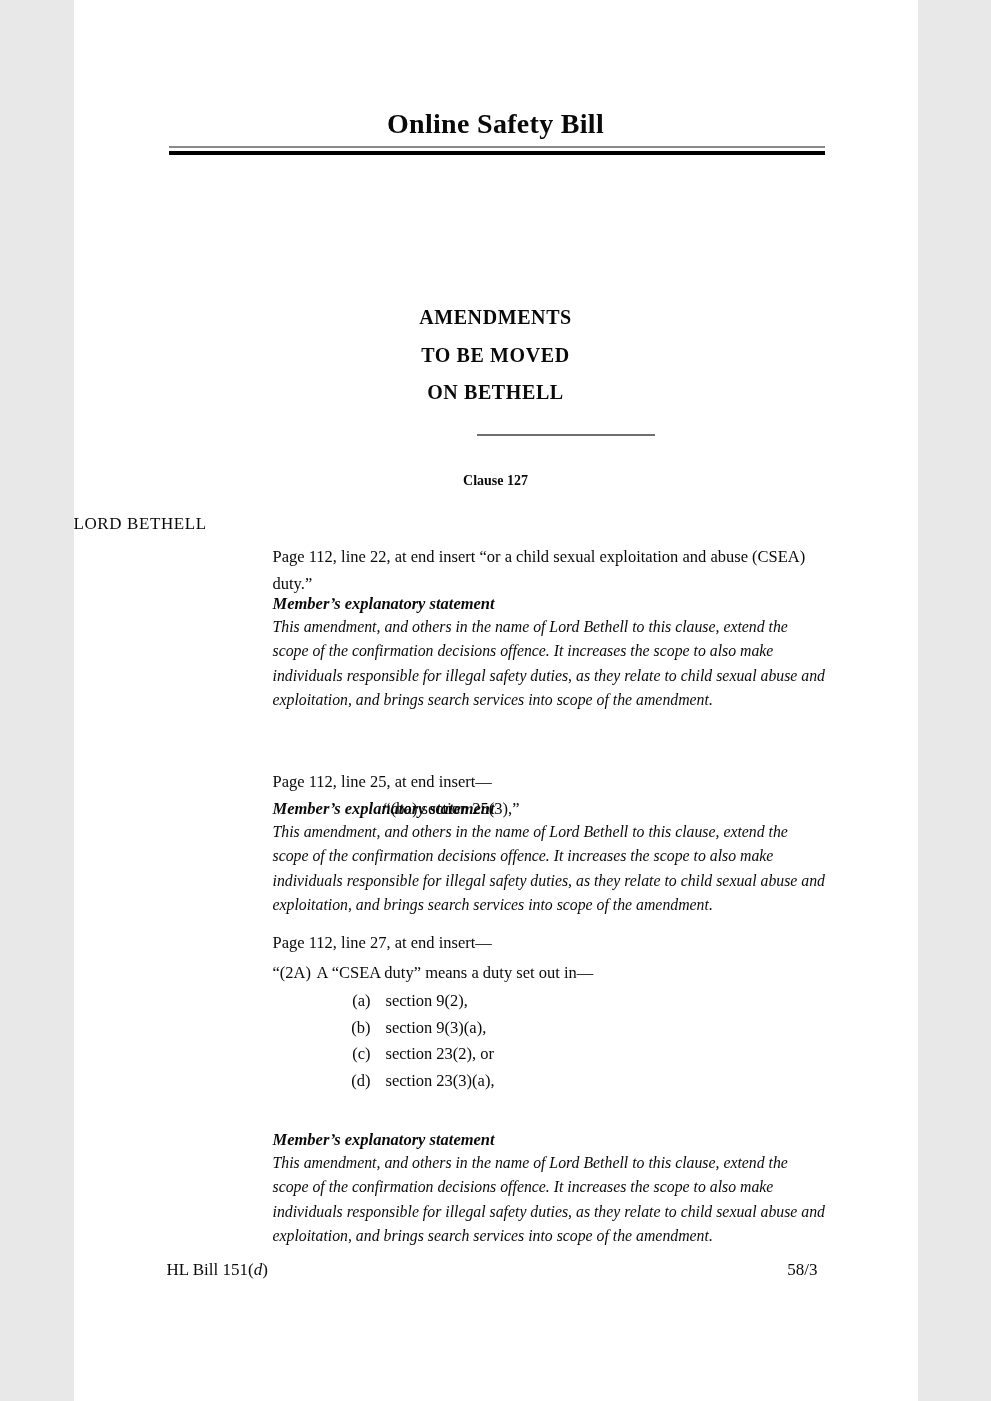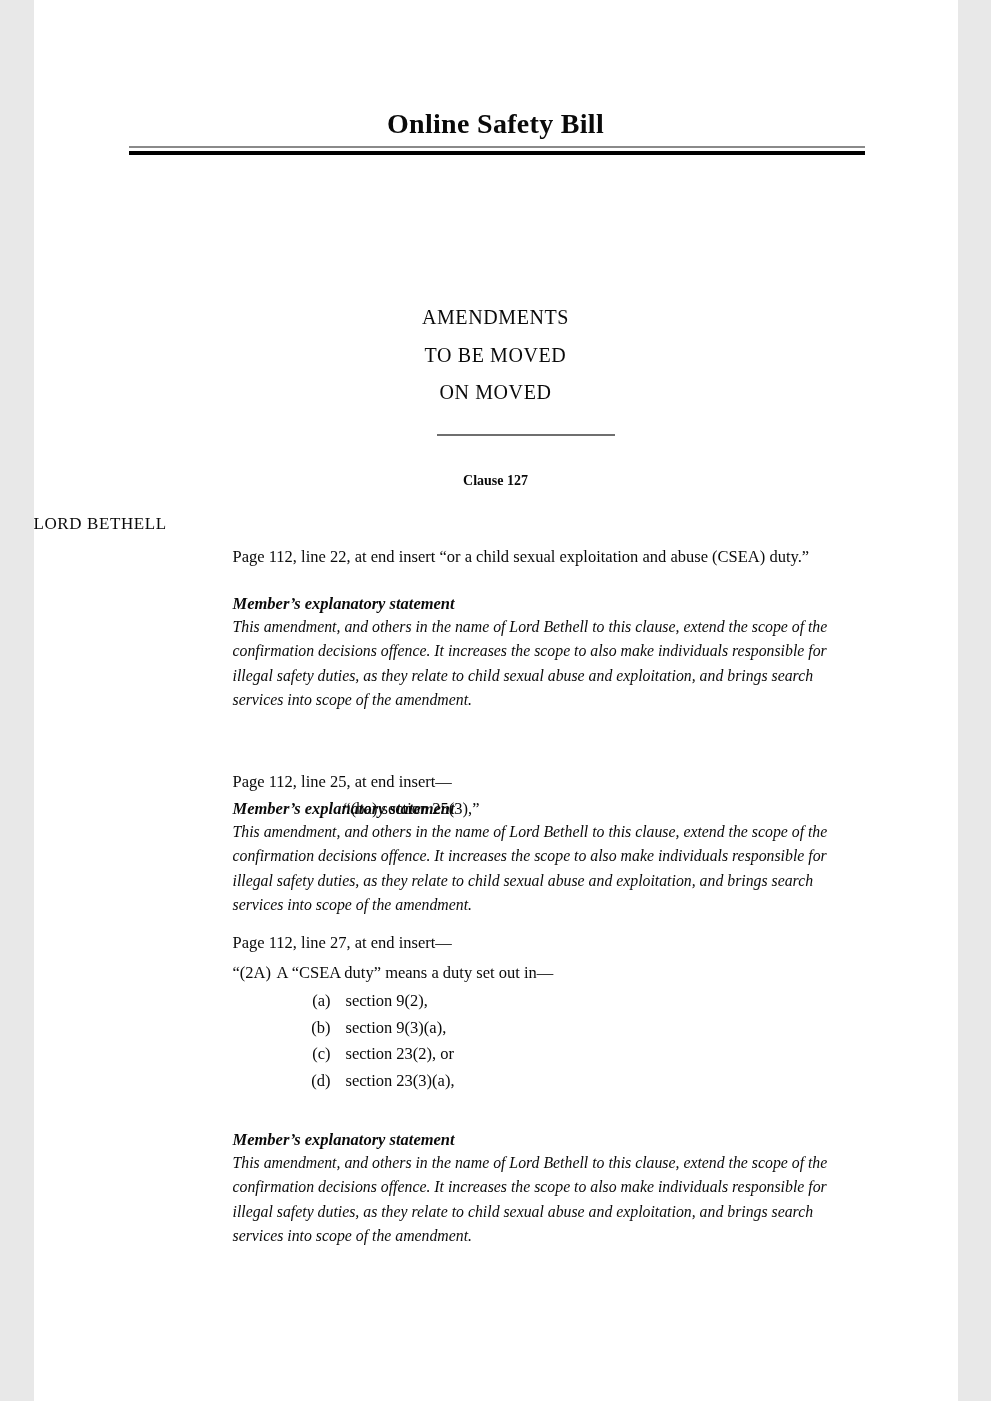--- a/index.html
+++ b/index.html
@@ -2,21 +2,21 @@
 <html><head>
 <meta charset="utf-8">
 <style>
   html, body {
     margin: 0;
     padding: 0;
     background: #e8e8e8;
   }
   .page {
     position: relative;
-    width: 924px;
+    width: 844px;
     height: 1401px;
     background: #ffffff;
     color: #0a0a0a;
     font-family: "Liberation Serif", "DejaVu Serif", serif;
     overflow: hidden;
     margin: 0 auto;
   }
   .abs { position: absolute; left: 0; right: 0; }
 
   
@@ -35,20 +35,21 @@
     border-top: 2px solid #8a8a8a;
     border-bottom: 4px solid #000000;
   }
 
   
   .heading-block {
     top: 299px;
     text-align: center;
     font-size: 20px;
     letter-spacing: 0.6px;
+    font-weight: bold;
   }
   .heading-block .hline { line-height: 37.5px; }
 
   .separator-rule {
     top: 434px;
     left: 403px;
     width: 178px;
     border-top: 2px solid #6f6f6f;
   }
 
@@ -125,21 +126,21 @@
 <body>
 
 <div class="page">
 
   <div class="abs doc-title">Online Safety Bill</div>
   <div class="abs double-rule"></div>
 
   <div class="abs heading-block">
     <div class="hline">AMENDMENTS</div>
     <div class="hline">TO BE MOVED</div>
-    <div class="hline">ON MOVED</div>
+    <div class="hline">ON BETHELL</div>
   </div>
 
   <div class="abs separator-rule"></div>
 
   <div class="abs clause-title">Clause 127</div>
   <div class="abs sponsor">LORD BETHELL</div>
 
   <div class="abs body-col amend-1">
     <div>Page 112, line 22, at end insert “or a child sexual exploitation and abuse (CSEA) duty.”</div>
   </div>
@@ -183,14 +184,20 @@
         <span class="item-text">section 23(3)(a),</span>
       </div>
     </div>
   </div>
 
   <div class="abs explanatory expl-3">
     <div class="expl-heading">Member’s explanatory statement</div>
     <div class="expl-body">This amendment, and others in the name of Lord Bethell to this clause, extend the scope of the confirmation decisions offence. It increases the scope to also make individuals responsible for illegal safety duties, as they relate to child sexual abuse and exploitation, and brings search services into scope of the amendment.</div>
   </div>
 
+  <div class="abs footer">
+    <div>
+      <span>HL Bill 151(</span><span class="italic">d</span><span>)</span>
+    </div>
+    <div>58/3</div>
+  </div>
 
 </div>
 
 </body></html>

